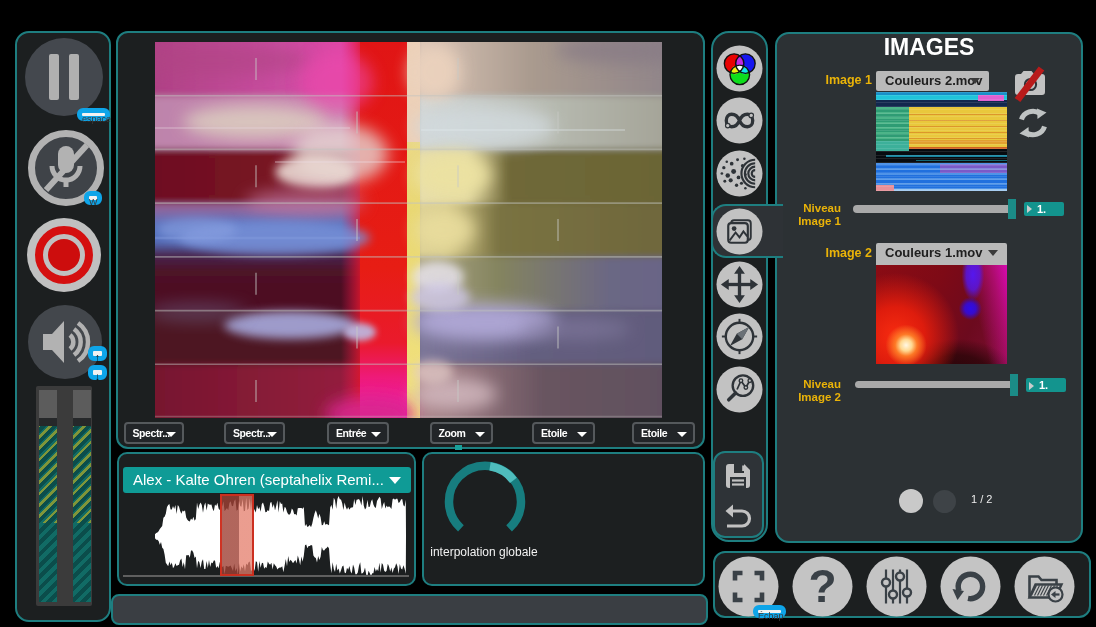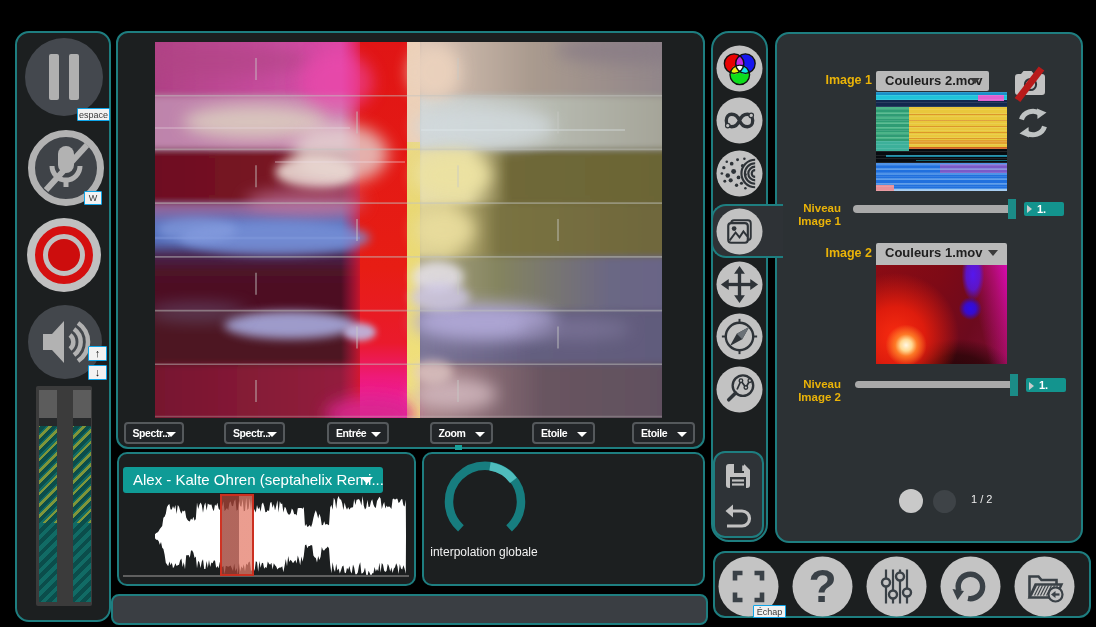--- a/index.html
+++ b/index.html
@@ -9,22 +9,22 @@
 #win { position:relative; width:1096px; height:627px; background:#000; }
 
 #titlebar { left:0; top:0; width:1096px; height:18px;
   background:linear-gradient(#f2f1f2,#d2d0d2); border-bottom:1px solid #989898; }
 .tl { position:absolute; top:4px; width:9.6px; height:9.6px; border-radius:50%; }
 #title { position:absolute; left:0; top:2px; width:100%; text-align:center;
   font-size:12px; color:#3c3c3c; }
 
 .panel { position:absolute; background:#1c1f20; border:2px solid #1e7e80; }
 .circbtn { position:absolute; border-radius:50%; }
-.tooltip { position:absolute; background:#f2f2f2; border:1px solid #0ea5e9;
-  border-radius:1px; color:#3a3a3a; font-size:9px; text-align:center;
+.tooltip { position:absolute; background:#f2f2f2; border:5px solid #0ea5e9;
+  border-radius:6px; color:#3a3a3a; font-size:9px; text-align:center;
   line-height:12px; z-index:30; }
 
 .vdrop { position:absolute; top:422px; height:22px; background:#222528;
   border:2px solid #55595c; border-radius:4px; color:#fff; font-size:10.5px;
   font-weight:bold; line-height:18px; padding-left:7px; letter-spacing:-0.4px; }
 .vdrop .tri { position:absolute; right:6px; top:7.5px; width:0; height:0;
   border-left:5px solid transparent; border-right:5px solid transparent;
   border-top:5.5px solid #fff; }
 
 .gdrop { position:absolute; background:#b9b9b9; border-radius:2px; color:#202020;
@@ -272,21 +272,21 @@
     </svg>
     <div class="vdrop" style="left:123.5px;width:60px;">Spectr...<div class="tri"></div></div>
     <div class="vdrop" style="left:224px;width:61px;">Spectr...<div class="tri"></div></div>
     <div class="vdrop" style="left:327px;width:62px;">Entrée<div class="tri"></div></div>
     <div class="vdrop" style="left:429.5px;width:63px;">Zoom<div class="tri"></div></div>
     <div class="vdrop" style="left:532px;width:63px;">Etoile<div class="tri"></div></div>
     <div class="vdrop" style="left:632px;width:63px;">Etoile<div class="tri"></div></div>
     <div class="abs" style="left:455px;top:444.5px;width:7px;height:5px;background:#19a09a;"></div>
 
   <div class="panel" style="left:117px;top:452px;width:299px;height:134px;border-radius:10px;"></div>
-    <div class="abs" style="left:123px;top:467px;width:260px;height:26px;background:#0f9b96;border-radius:3px;color:#fff;font-size:15px;line-height:26px;padding-left:10px;padding-right:25px;white-space:nowrap;overflow:hidden;">Alex - Kalte Ohren (septahelix Remi...
+    <div class="abs" style="left:123px;top:467px;width:288px;height:26px;background:#0f9b96;border-radius:3px;color:#fff;font-size:15px;line-height:26px;padding-left:10px;padding-right:25px;white-space:nowrap;overflow:hidden;">Alex - Kalte Ohren (septahelix Remi...
       <span style="position:absolute;right:10px;top:10px;width:0;height:0;border-left:6.5px solid transparent;border-right:6.5px solid transparent;border-top:7px solid #fff;"></span>
     </div>
     <svg class="abs" style="left:155px;top:496px;" width="251" height="80" viewBox="0 0 251 80">
       <path d="M0,40 L0.0,38.3 L1.2,37.1 L2.4,36.4 L3.6,35.2 L4.8,32.9 L6.0,31.6 L7.2,30.0 L8.4,21.8 L9.6,20.7 L10.8,17.7 L12.0,10.9 L13.2,9.1 L14.4,7.9 L15.6,13.6 L16.8,13.4 L18.0,10.1 L19.2,12.9 L20.4,8.9 L21.6,18.0 L22.8,8.9 L24.0,10.7 L25.2,15.1 L26.4,17.7 L27.6,14.5 L28.8,15.6 L30.0,14.2 L31.2,21.4 L32.4,23.8 L33.6,25.0 L34.8,25.4 L36.0,22.5 L37.2,24.0 L38.4,20.7 L39.6,24.7 L40.8,23.0 L42.0,6.6 L43.2,13.1 L44.4,8.7 L45.6,6.6 L46.8,9.1 L48.0,16.7 L49.2,9.6 L50.4,6.5 L51.6,14.6 L52.8,7.5 L54.0,8.5 L55.2,8.7 L56.4,8.6 L57.6,12.8 L58.8,15.2 L60.0,8.4 L61.2,10.0 L62.4,6.7 L63.6,12.4 L64.8,14.3 L66.0,1.0 L67.2,10.4 L68.4,5.2 L69.6,15.3 L70.8,13.6 L72.0,11.9 L73.2,14.3 L74.4,6.9 L75.6,5.3 L76.8,9.8 L78.0,10.2 L79.2,4.9 L80.4,3.6 L81.6,14.7 L82.8,13.8 L84.0,4.7 L85.2,10.1 L86.4,10.7 L87.6,3.0 L88.8,15.3 L90.0,14.8 L91.2,1.8 L92.4,14.1 L93.6,12.6 L94.8,2.3 L96.0,14.7 L97.2,1.3 L98.4,11.7 L99.6,14.1 L100.8,16.4 L102.0,8.9 L103.2,13.3 L104.4,11.1 L105.6,15.8 L106.8,8.1 L108.0,6.6 L109.2,10.2 L110.4,16.2 L111.6,16.1 L112.8,14.0 L114.0,15.3 L115.2,6.7 L116.4,6.0 L117.6,11.7 L118.8,7.9 L120.0,14.5 L121.2,10.0 L122.4,4.3 L123.6,16.5 L124.8,5.3 L126.0,8.1 L127.2,7.5 L128.4,16.6 L129.6,11.1 L130.8,11.8 L132.0,16.1 L133.2,18.3 L134.4,18.7 L135.6,17.2 L136.8,12.4 L138.0,13.9 L139.2,18.2 L140.4,18.0 L141.6,19.5 L142.8,12.2 L144.0,11.9 L145.2,12.1 L146.4,12.1 L147.6,12.7 L148.8,10.9 L150.0,30.2 L151.2,28.0 L152.4,30.9 L153.6,30.2 L154.8,29.0 L156.0,31.2 L157.2,27.7 L158.4,22.0 L159.6,17.3 L160.8,14.3 L162.0,17.7 L163.2,22.5 L164.4,17.8 L165.6,21.2 L166.8,29.2 L168.0,28.9 L169.2,25.2 L170.4,28.7 L171.6,28.0 L172.8,28.4 L174.0,29.3 L175.2,11.5 L176.4,8.8 L177.6,13.8 L178.8,1.7 L180.0,4.3 L181.2,12.8 L182.4,2.9 L183.6,0.0 L184.8,3.2 L186.0,3.6 L187.2,7.2 L188.4,14.0 L189.6,6.4 L190.8,11.1 L192.0,13.8 L193.2,11.0 L194.4,13.7 L195.6,11.7 L196.8,11.6 L198.0,11.3 L199.2,2.8 L200.4,9.1 L201.6,3.7 L202.8,3.4 L204.0,3.0 L205.2,5.2 L206.4,9.6 L207.6,0.0 L208.8,9.8 L210.0,13.5 L211.2,11.8 L212.4,3.8 L213.6,11.0 L214.8,10.8 L216.0,5.6 L217.2,3.2 L218.4,8.4 L219.6,11.1 L220.8,11.9 L222.0,4.9 L223.2,2.9 L224.4,0.8 L225.6,2.4 L226.8,13.1 L228.0,8.8 L229.2,6.1 L230.4,12.6 L231.6,9.6 L232.8,11.2 L234.0,10.2 L235.2,11.3 L236.4,12.9 L237.6,3.2 L238.8,2.5 L240.0,3.8 L241.2,2.8 L242.4,2.8 L243.6,7.0 L244.8,6.0 L246.0,3.4 L247.2,3.1 L248.4,9.2 L249.6,10.4 L250.8,3.8 L251,40 L250.8,77.8 L249.6,72.7 L248.4,69.3 L247.2,73.5 L246.0,72.4 L244.8,68.1 L243.6,77.9 L242.4,70.3 L241.2,67.2 L240.0,71.3 L238.8,72.8 L237.6,77.1 L236.4,71.6 L235.2,75.5 L234.0,70.6 L232.8,67.7 L231.6,74.7 L230.4,75.9 L229.2,74.8 L228.0,68.7 L226.8,67.1 L225.6,76.4 L224.4,66.7 L223.2,75.2 L222.0,73.1 L220.8,75.5 L219.6,71.0 L218.4,77.3 L217.2,77.3 L216.0,80.0 L214.8,77.3 L213.6,74.8 L212.4,80.0 L211.2,78.4 L210.0,71.5 L208.8,75.7 L207.6,77.3 L206.4,77.6 L205.2,66.3 L204.0,69.8 L202.8,76.4 L201.6,78.3 L200.4,78.3 L199.2,71.8 L198.0,68.6 L196.8,77.4 L195.6,75.4 L194.4,69.9 L193.2,73.8 L192.0,71.8 L190.8,77.3 L189.6,76.4 L188.4,69.5 L187.2,70.5 L186.0,74.2 L184.8,77.5 L183.6,72.5 L182.4,74.5 L181.2,67.8 L180.0,76.1 L178.8,72.9 L177.6,66.3 L176.4,77.3 L175.2,69.1 L174.0,52.4 L172.8,50.4 L171.6,52.0 L170.4,52.7 L169.2,54.5 L168.0,54.3 L166.8,51.0 L165.6,60.8 L164.4,64.0 L163.2,60.1 L162.0,66.4 L160.8,62.0 L159.6,61.3 L158.4,59.4 L157.2,49.6 L156.0,49.0 L154.8,50.1 L153.6,50.1 L152.4,52.3 L151.2,48.6 L150.0,49.2 L148.8,59.7 L147.6,65.7 L146.4,60.6 L145.2,69.3 L144.0,63.4 L142.8,59.6 L141.6,67.4 L140.4,64.0 L139.2,65.4 L138.0,67.3 L136.8,65.2 L135.6,63.7 L134.4,66.0 L133.2,60.1 L132.0,70.2 L130.8,63.1 L129.6,69.7 L128.4,76.3 L127.2,70.3 L126.0,71.5 L124.8,71.6 L123.6,71.9 L122.4,73.4 L121.2,70.6 L120.0,69.2 L118.8,67.3 L117.6,73.4 L116.4,66.8 L115.2,68.8 L114.0,67.7 L112.8,65.6 L111.6,71.9 L110.4,70.9 L109.2,72.7 L108.0,66.7 L106.8,67.2 L105.6,71.7 L104.4,65.0 L103.2,75.8 L102.0,66.1 L100.8,65.2 L99.6,74.9 L98.4,70.7 L97.2,74.1 L96.0,75.0 L94.8,65.5 L93.6,66.2 L92.4,69.2 L91.2,67.5 L90.0,75.5 L88.8,68.2 L87.6,72.6 L86.4,70.3 L85.2,75.6 L84.0,66.9 L82.8,78.8 L81.6,72.0 L80.4,75.3 L79.2,67.4 L78.0,75.0 L76.8,72.3 L75.6,69.5 L74.4,70.2 L73.2,70.8 L72.0,70.3 L70.8,69.8 L69.6,78.3 L68.4,70.1 L67.2,71.0 L66.0,69.2 L64.8,66.1 L63.6,72.2 L62.4,69.9 L61.2,72.1 L60.0,64.6 L58.8,64.4 L57.6,67.3 L56.4,66.6 L55.2,71.0 L54.0,63.9 L52.8,71.9 L51.6,65.1 L50.4,73.1 L49.2,73.1 L48.0,63.3 L46.8,65.4 L45.6,72.0 L44.4,66.5 L43.2,64.8 L42.0,72.2 L40.8,60.6 L39.6,61.9 L38.4,56.7 L37.2,54.5 L36.0,54.6 L34.8,61.7 L33.6,59.0 L32.4,59.2 L31.2,59.2 L30.0,73.2 L28.8,66.3 L27.6,70.9 L26.4,62.6 L25.2,64.3 L24.0,68.7 L22.8,69.2 L21.6,70.1 L20.4,67.3 L19.2,70.4 L18.0,72.3 L16.8,66.4 L15.6,69.3 L14.4,65.6 L13.2,70.3 L12.0,68.6 L10.8,66.7 L9.6,58.5 L8.4,53.0 L7.2,51.7 L6.0,46.1 L4.8,48.8 L3.6,45.0 L2.4,43.7 L1.2,43.7 L0.0,42.2 Z" fill="#ffffff"></path>
     </svg>
     <div class="abs" style="left:123px;top:575px;width:286px;height:1.5px;background:#5f5f5f;"></div>
     <div class="abs" style="left:219.5px;top:494px;width:34px;height:81.5px;border:2px solid rgba(205,45,30,.95);background:linear-gradient(90deg, rgba(158,64,52,.8) 0 58%, rgba(228,124,106,.75) 58% 100%);"></div>
 
   <div class="panel" style="left:422px;top:452px;width:283px;height:134px;border-radius:10px;"></div>
     <svg class="abs" style="left:440px;top:457px;" width="90" height="90" viewBox="0 0 90 90">
@@ -386,20 +386,21 @@
       <rect x="-8" y="1" width="16" height="11" fill="#2e3337"></rect>
       <rect x="-6" y="3.4" width="12" height="2.2" fill="#c2c2c2"></rect>
       <rect x="-6" y="7.4" width="12" height="2.2" fill="#c2c2c2"></rect>
     </svg>
     <svg class="abs" style="left:723px;top:500px;z-index:6;" width="30" height="30" viewBox="-15 -15 30 30">
       <path d="M-11,11 H4 A7.5,7.5 0 0 0 4,-4 H-5" fill="none" stroke="#c2c2c2" stroke-width="3.2"></path>
       <polygon points="-5,-10.5 -12.5,-4 -5,2.5" fill="#c2c2c2"></polygon>
     </svg>
 
     <div class="panel" style="left:775px;top:32px;width:308px;height:511px;border-radius:14px;background:#2c3134;"></div>
+    <div class="abs" style="left:775px;top:34px;width:308px;text-align:center;color:#fff;font-size:23px;font-weight:bold;">IMAGES</div>
     <div class="lbl" style="left:792px;top:74px;width:80px;font-size:12.5px;">Image 1</div>
     <div class="gdrop" style="left:876px;top:71px;width:113px;height:19.5px;">Couleurs 2.mov<div class="tri"></div></div>
     <svg class="abs" style="left:1010px;top:63px;" width="42" height="40" viewBox="0 0 42 40">
       <path d="M8,11 h3 l2.5,-3 h8 l2.5,3 h8 a3,3 0 0 1 3,3 v15 a3,3 0 0 1 -3,3 h-24 a3,3 0 0 1 -3,-3 v-15 a3,3 0 0 1 3,-3 z" fill="#c2c2c2"></path>
       <circle cx="20.5" cy="21.5" r="5.6" fill="none" stroke="#2e3338" stroke-width="2"></circle>
       <line x1="31.5" y1="5.5" x2="7.5" y2="37" stroke="#b81a1a" stroke-width="7"></line>
     </svg>
     <div class="abs" style="left:876px;top:92px;width:131px;height:99px;background:linear-gradient(180deg,
       #1890c8 0,#1890c8 3px,#20c4da 3px,#20c4da 8.5px,#13284e 8.5px,#13284e 15px,
       #e9c83c 15px,#e9c83c 48px,#e2a030 48px,#e2a030 52px,#e8c63c 52px,#e8c63c 55.5px,

